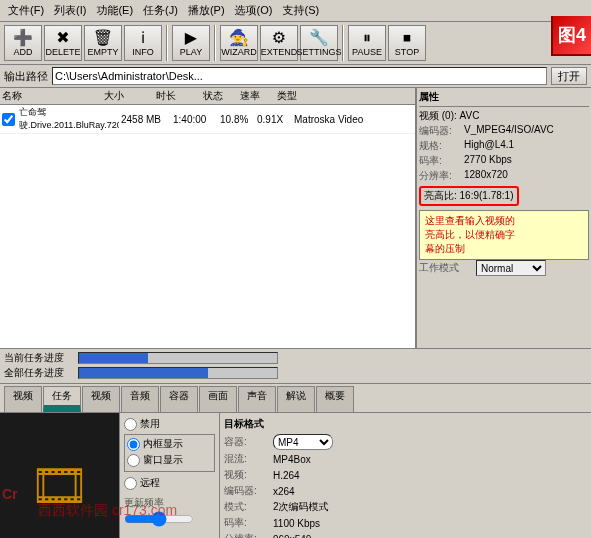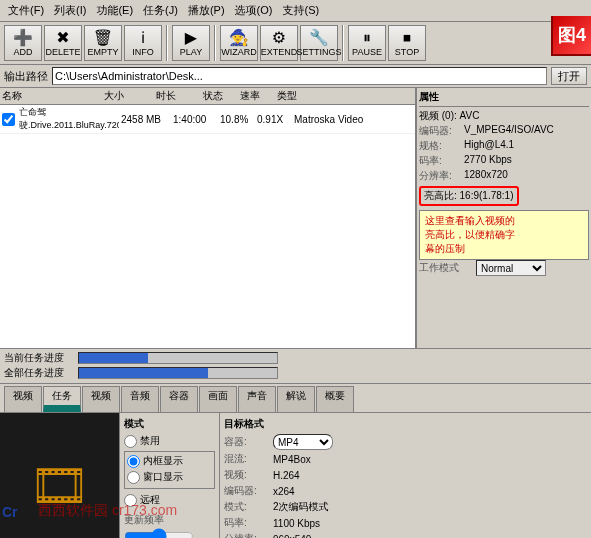--- a/index.html
+++ b/index.html
@@ -306,24 +306,24 @@
     .target-key { width: 45px; color: #555; }
     .target-val { color: #000; }
     .target-select {
       height: 16px;
       font-size: 10px;
       border: 1px inset #808080;
       background: white;
     }
     .watermark {
       position: absolute;
-      bottom: 18px;
+      bottom: 36px;
       left: 2px;
       font-size: 14px;
-      color: #1d4ed8;
+      color: #b91c1c;
       font-weight: bold;
       opacity: 0.7;
     }
     .watermark-sub {
       position: absolute;
       bottom: 18px;
       left: 38px;
       font-size: 14px;
       color: #cc0000;
       opacity: 0.6;
@@ -492,21 +492,20 @@
   <div class="tab">概要</div>
 </div>
 
 <div class="content-area">
 
   <div class="video-preview">
     <span class="reel-icon">🎞</span>
   </div>
 
   <div class="mode-panel">
-    <div class="mode-title">模式</div>
     <div class="mode-option">
       <input type="radio" name="mode" style="">
       <span>禁用</span>
     </div>
     <div class="mode-group">
       <div class="mode-option">
         <input type="radio" name="mode" checked="" style="">
         <span>内框显示</span>
       </div>
       <div class="mode-option">

